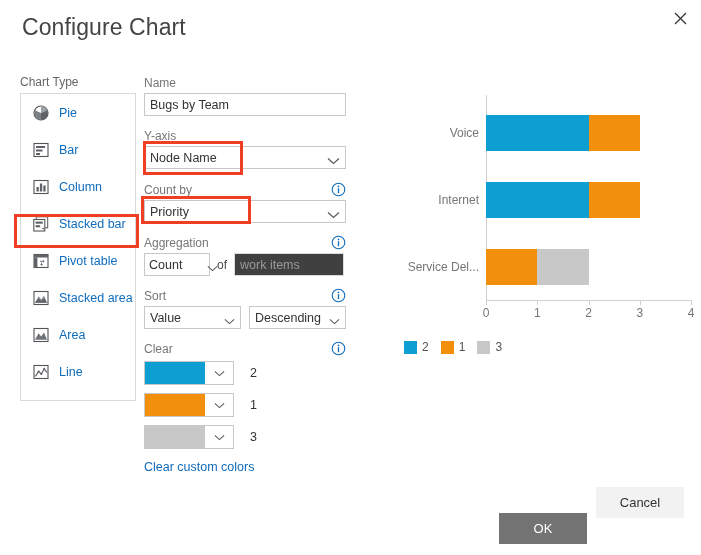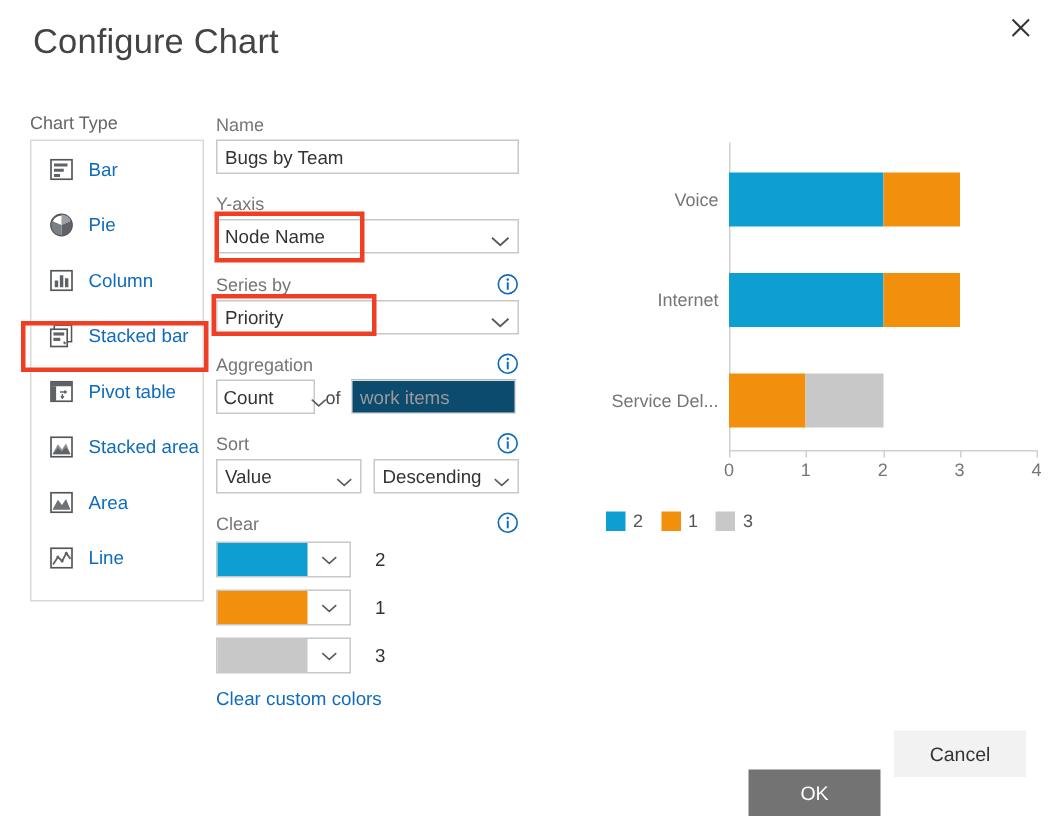--- a/index.html
+++ b/index.html
@@ -167,21 +167,21 @@
     justify-content: space-between;
     background: #fff;
     cursor: pointer;
     gap: 25px;
   }
   .of-txt { font-size: 12px; color: #4a4a4a; margin: 0 7px; }
   .disabled-input {
     width: 110px;
     height: 23px;
     border: 1px solid #dcdcdc;
-    background: #0c4a6e;
+    background: #404040;
     box-sizing: border-box;
     font-size: 12.5px;
     color: #9a9a9a;
     padding: 0 5px;
     line-height: 21px;
     font-family: "Liberation Sans", sans-serif;
   }
 
   .sort-row { display: flex; align-items: center; gap: 8px; }
   .sel-sort {
@@ -309,39 +309,39 @@
   </span>
 </button>
 
 <div id="chart-type-label" class="section-label">Chart Type</div>
 
 <div class="chart-type-list">
 
   <div class="ct-item">
     <span class="ct-icon">
       <svg width="16" height="16" viewBox="0 0 16 16">
+        <circle cx="8" cy="8" r="7" fill="#ffffff" stroke="#555" stroke-width="1.2"></circle>
+        <path d="M8 8 L8 1 A7 7 0 0 1 14.2 5.3 Z" fill="#9aa0a6"></path>
+        <path d="M8 8 L14.2 5.3 A7 7 0 0 1 8 15 Z" fill="#5f6368"></path>
+        <path d="M8 8 L8 15 A7 7 0 0 1 1.8 5.3 Z" fill="#7b8085"></path>
+      </svg>
+    </span>
+    <span class="ct-label">Pie</span>
+  </div>
+
+  <div class="ct-item">
+    <span class="ct-icon">
+      <svg width="16" height="16" viewBox="0 0 16 16">
         <rect x="1" y="1.5" width="14" height="13" fill="none" stroke="#555" stroke-width="1.1"></rect>
         <rect x="3" y="4" width="9" height="2" fill="#5f6368"></rect>
         <rect x="3" y="7.5" width="6.5" height="2" fill="#5f6368"></rect>
         <rect x="3" y="11" width="4" height="2" fill="#5f6368"></rect>
       </svg>
     </span>
     <span class="ct-label">Bar</span>
-  </div>
-
-  <div class="ct-item">
-    <span class="ct-icon">
-      <svg width="16" height="16" viewBox="0 0 16 16">
-        <circle cx="8" cy="8" r="7" fill="#ffffff" stroke="#555" stroke-width="1.2"></circle>
-        <path d="M8 8 L8 1 A7 7 0 0 1 14.2 5.3 Z" fill="#9aa0a6"></path>
-        <path d="M8 8 L14.2 5.3 A7 7 0 0 1 8 15 Z" fill="#5f6368"></path>
-        <path d="M8 8 L8 15 A7 7 0 0 1 1.8 5.3 Z" fill="#7b8085"></path>
-      </svg>
-    </span>
-    <span class="ct-label">Pie</span>
   </div>
 
   <div class="ct-item">
     <span class="ct-icon">
       <svg width="16" height="16" viewBox="0 0 16 16">
         <rect x="1" y="1.5" width="14" height="13" fill="none" stroke="#555" stroke-width="1.1"></rect>
         <rect x="3.5" y="8" width="2.3" height="4.5" fill="#5f6368"></rect>
         <rect x="6.9" y="4.5" width="2.3" height="8" fill="#5f6368"></rect>
         <rect x="10.3" y="6.5" width="2.3" height="6" fill="#5f6368"></rect>
       </svg>
@@ -426,21 +426,21 @@
       <span class="chev">
         <svg width="13" height="8" viewBox="0 0 13 8">
             <polyline points="1,1.5 6.5,6.5 12,1.5" fill="none" stroke="#5a5a5a" stroke-width="1.2"></polyline>
           </svg>
       </span>
     </div>
   </div>
 
   <div class="fld" style="top:182px;">
     <div class="field-label-row" style="width:202px;">
-      <span class="field-label" style="margin-bottom:0;">Series by</span>
+      <span class="field-label" style="margin-bottom:0;">Count by</span>
       <span class="info-icon">
         <svg width="15" height="15" viewBox="0 0 15 15">
           <circle cx="7.5" cy="7.5" r="6.3" fill="none" stroke="#0f6cbd" stroke-width="1.1"></circle>
           <circle cx="7.5" cy="4.4" r="0.85" fill="#0f6cbd"></circle>
           <rect x="6.85" y="6.2" width="1.3" height="5" fill="#0f6cbd"></rect>
         </svg>
       </span>
     </div>
     <div class="sel-box">
       <span class="sel-val">Priority</span>

